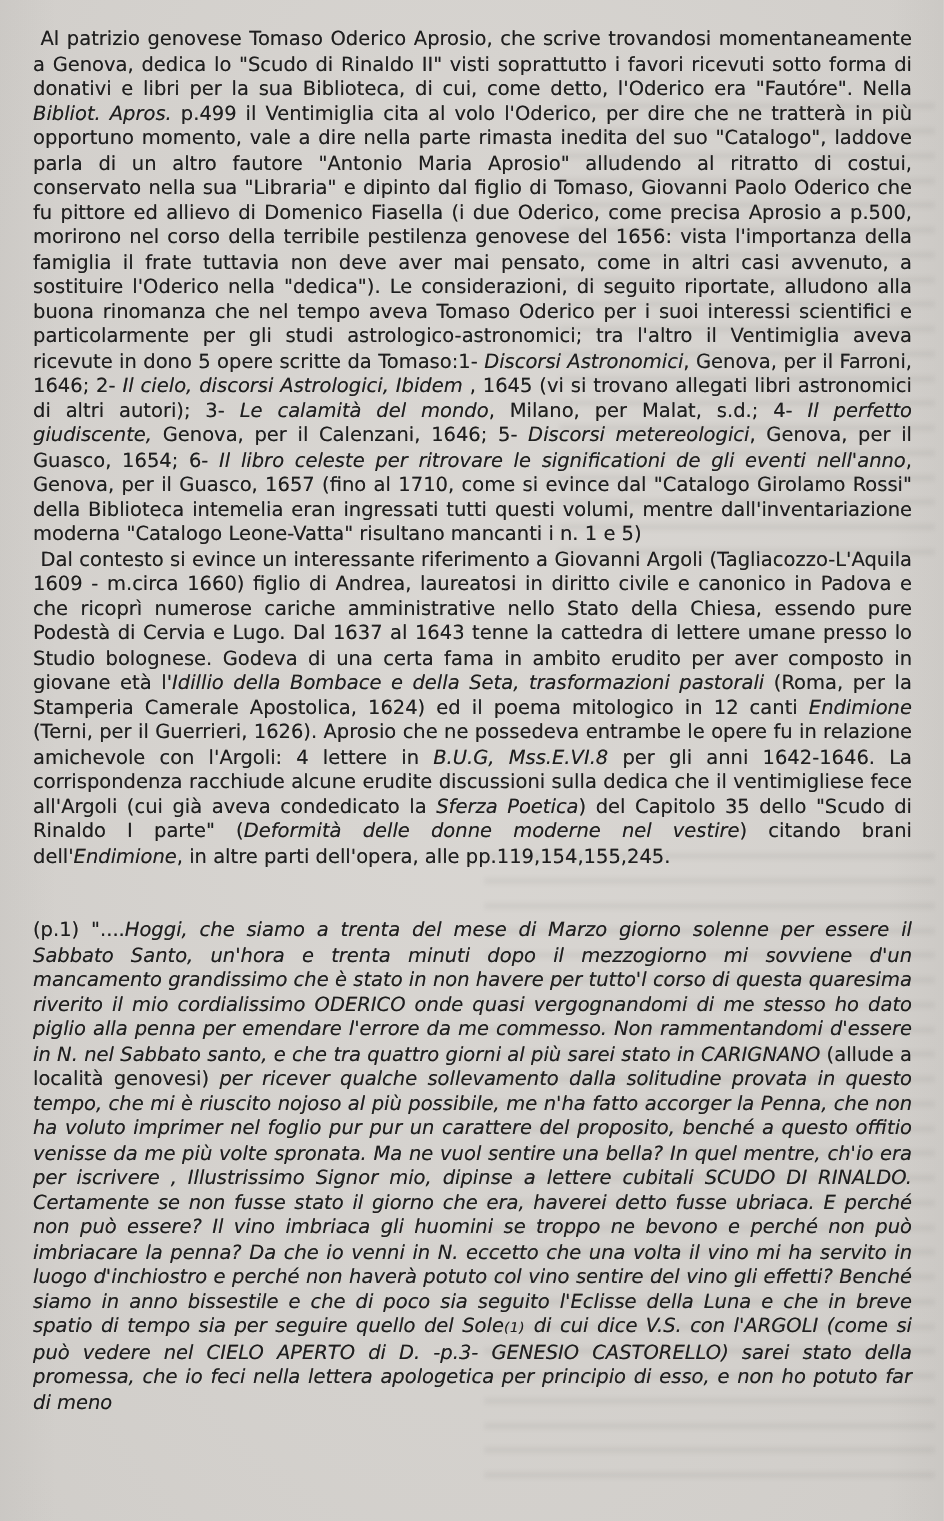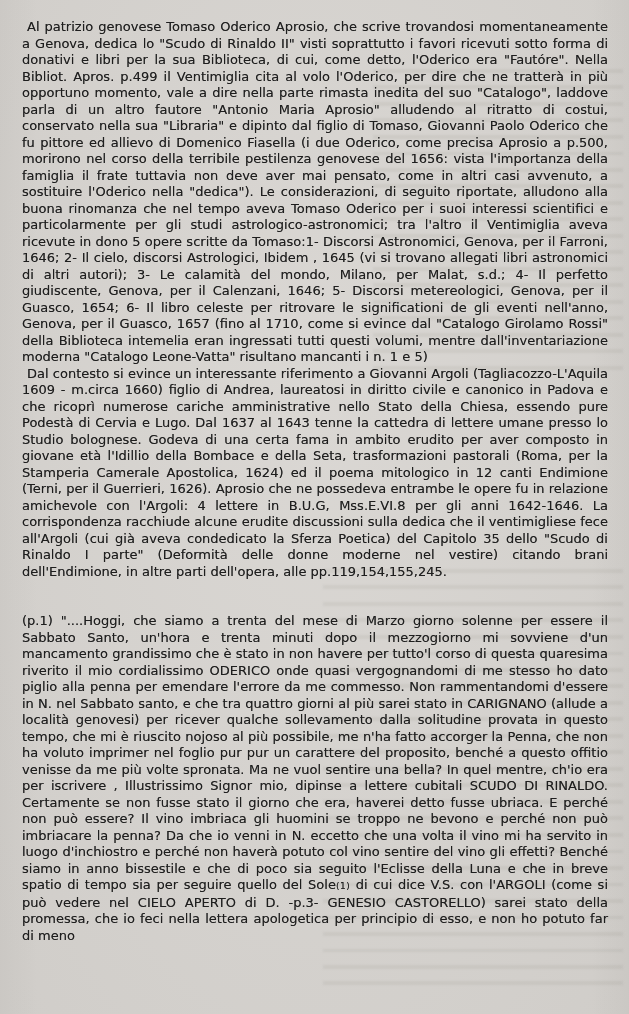--- a/index.html
+++ b/index.html
@@ -48,21 +48,21 @@
   .text-block {
     position: relative;
     z-index: 1;
   }
   .para {
     text-align: justify;
     text-justify: inter-word;
   }
   .para.indent { text-indent: 5px; }
   .para.gap { margin-top: 33px; }
-  .seg-italic { }
+  .seg-italic { font-style: italic; }
   .seg-small { font-size: 9px; letter-spacing: 0.5px; }
 </style>
 </head>
 <body>
 
 <div class="page" style="background: rgb(216, 213, 209); color: rgb(30, 30, 30);">
   <div class="ghost g1"></div>
   <div class="ghost g2"></div>
   <div class="text-block">
       <div class="para indent"><span>Al patrizio genovese Tomaso Oderico Aprosio, che scrive trovandosi momentaneamente a Genova, dedica lo "Scudo di Rinaldo II" visti soprattutto i favori ricevuti sotto forma di donativi e libri per la sua Biblioteca, di cui, come detto, l'Oderico era "Fautóre". Nella </span><span class="seg-italic">Bibliot. Apros.</span><span> p.499 il Ventimiglia cita al volo l'Oderico, per dire che ne tratterà in più opportuno momento, vale a dire nella parte rimasta inedita del suo "Catalogo", laddove parla di un altro fautore "Antonio Maria Aprosio" alludendo al ritratto di costui, conservato nella sua "Libraria" e dipinto dal figlio di Tomaso, Giovanni Paolo Oderico che fu pittore ed allievo di Domenico Fiasella (i due Oderico, come precisa Aprosio a p.500, morirono nel corso della terribile pestilenza genovese del 1656: vista l'importanza della famiglia il frate tuttavia non deve aver mai pensato, come in altri casi avvenuto, a sostituire l'Oderico nella "dedica"). Le considerazioni, di seguito riportate, alludono alla buona rinomanza che nel tempo aveva Tomaso Oderico per i suoi interessi scientifici e particolarmente per gli studi astrologico-astronomici; tra l'altro il Ventimiglia aveva ricevute in dono 5 opere scritte da Tomaso:1- </span><span class="seg-italic">Discorsi Astronomici</span><span>, Genova, per il Farroni, 1646; 2- </span><span class="seg-italic">Il cielo, discorsi Astrologici, Ibidem</span><span> , 1645 (vi si trovano allegati libri astronomici di altri autori); 3- </span><span class="seg-italic">Le calamità del mondo</span><span>, Milano, per Malat, s.d.; 4- </span><span class="seg-italic">Il perfetto giudiscente,</span><span> Genova, per il Calenzani, 1646; 5- </span><span class="seg-italic">Discorsi metereologici</span><span>, Genova, per il Guasco, 1654; 6- </span><span class="seg-italic">Il libro celeste per ritrovare le significationi de gli eventi nell'anno</span><span>, Genova, per il Guasco, 1657 (fino al 1710, come si evince dal "Catalogo Girolamo Rossi" della Biblioteca intemelia eran ingressati tutti questi volumi, mentre dall'inventariazione moderna "Catalogo Leone-Vatta" risultano mancanti i n. 1 e 5)</span></div>

